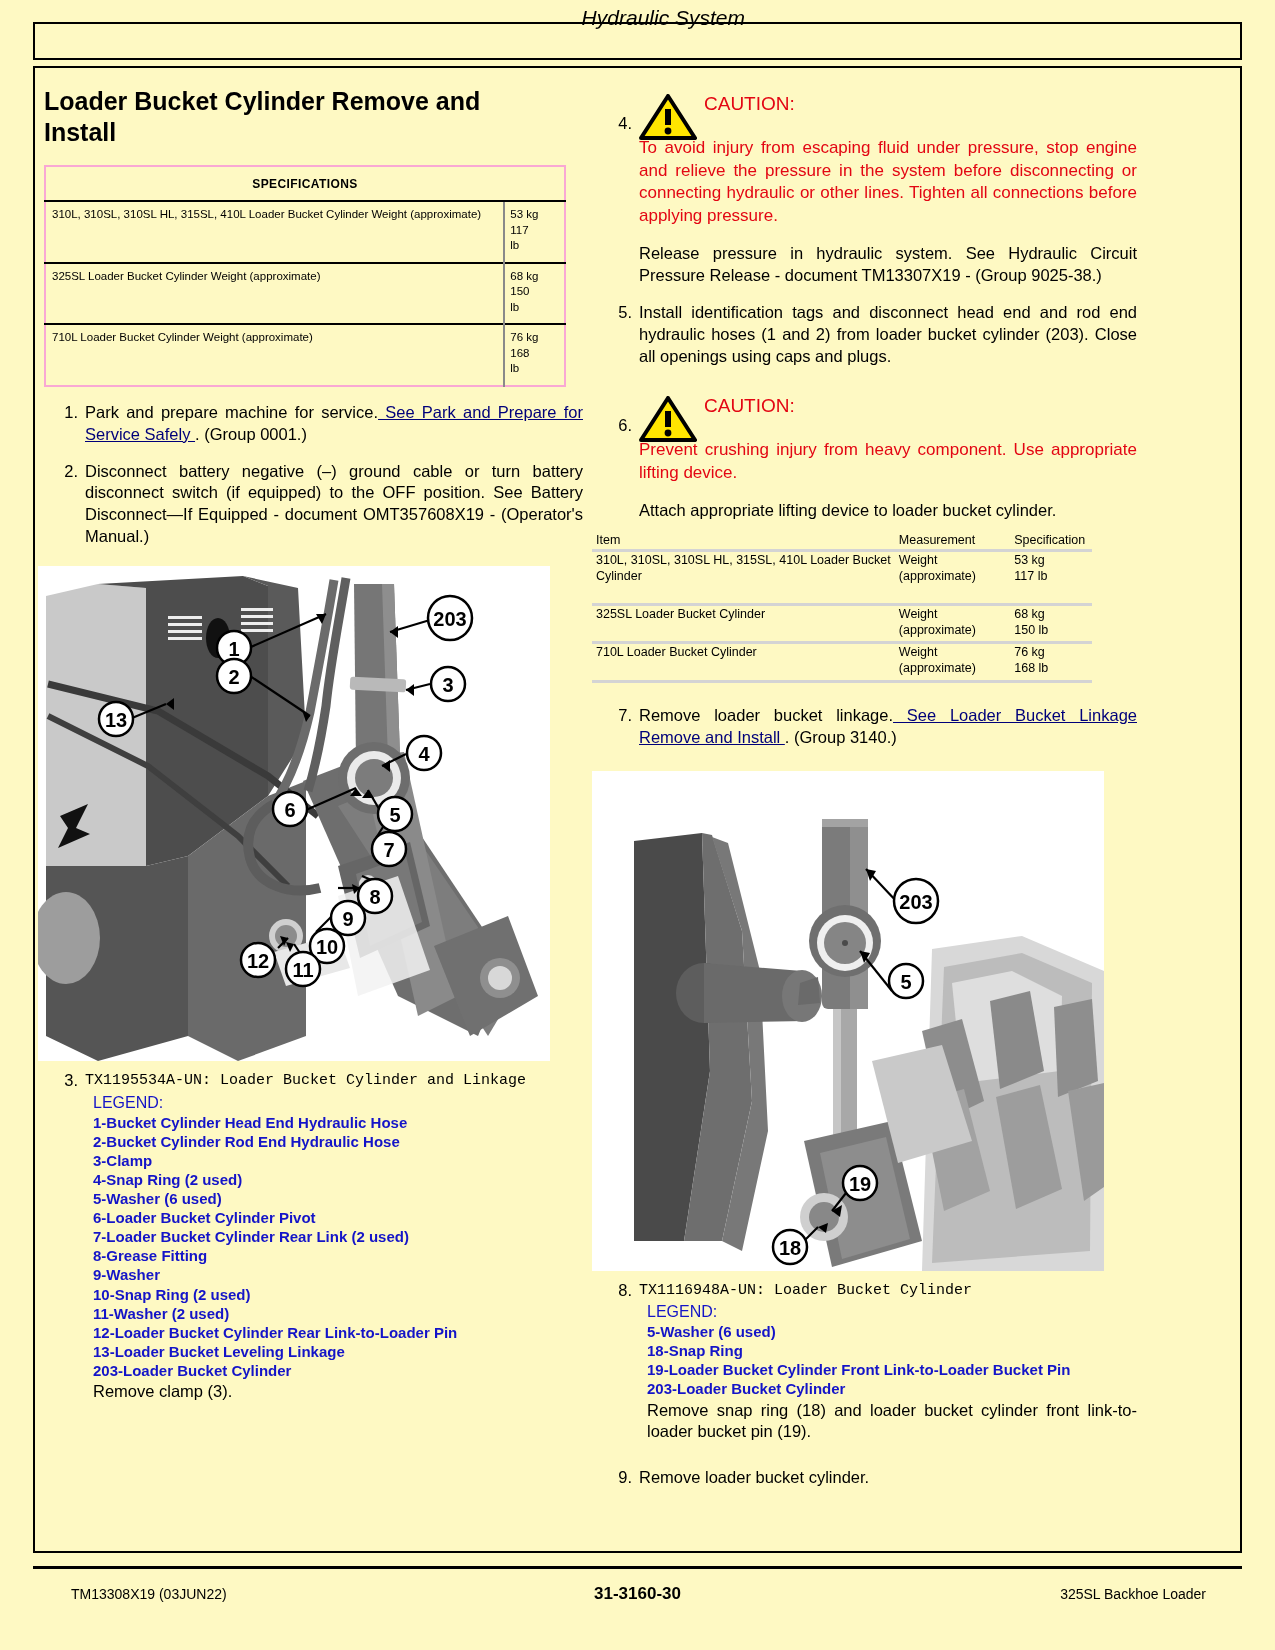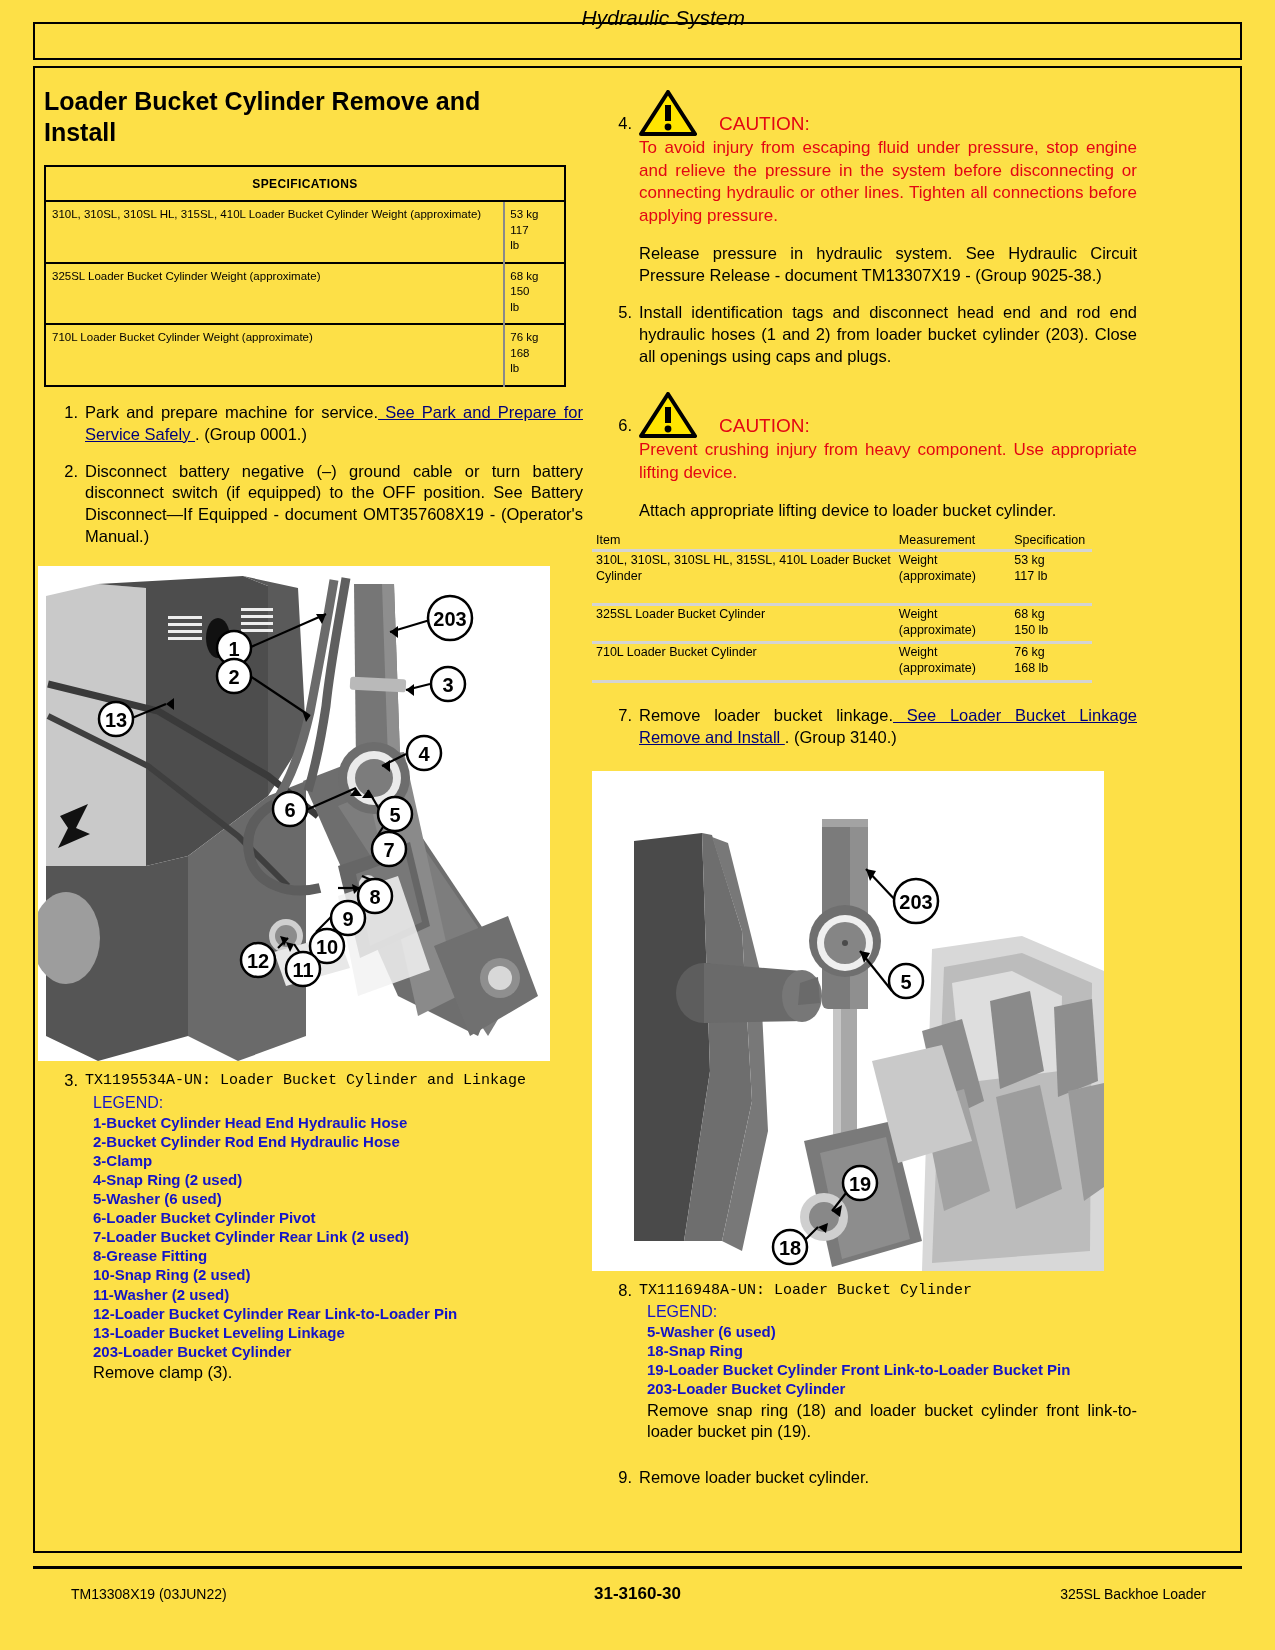--- a/index.html
+++ b/index.html
@@ -8,21 +8,21 @@
     background: #ffffff;
   }
   body {
     font-family: "Liberation Sans", sans-serif;
     color: #000000;
   }
   .page {
     position: relative;
     width: 1275px;
     height: 1650px;
-    background: #fde047;
+    background: #fef9c3;
     overflow: hidden;
     box-sizing: border-box;
   }
 
   
   .header-box {
     position: absolute;
     left: 33px;
     top: 22px;
     width: 1209px;
@@ -72,21 +72,21 @@
     margin: 0 0 18px 6px;
     width: 532px;
   }
   .section-title span.lastline { display: block; }
 
   
   .spec-table {
     border-collapse: collapse;
     width: 522px;
     margin-left: 6px;
-    border: 2px solid #000000;
+    border: 2px solid #f9a8d4;
     font-size: 11.5px;
   }
   .spec-table th.spec-head {
     border-bottom: 2px solid #000;
     font-size: 12px;
     font-weight: bold;
     padding: 10px 0 9px 0;
     letter-spacing: 0.4px;
   }
   .spec-table td {
@@ -128,22 +128,22 @@
   }
 
   
   .caution-step { padding-left: 47px; position: relative; margin-top: 16px; }
   .caution-step .num {
     position: absolute; left: 14px; top: 20px;
     width: 26px; text-align: right; font-size: 16.5px;
   }
   .caution-head {
     display: flex;
-    align-items: flex-end;
-    gap: 22px;
+    align-items: flex-start;
+    gap: 7px;
     height: 42px;
   }
   .warn-tri { display: block; }
   .caution-label {
     color: #e30613;
     font-size: 19px;
     line-height: 1;
     padding-bottom: 3px;
   }
   .caution-body {
@@ -453,20 +453,21 @@
         <div class="legend-title">LEGEND:</div>
         <div class="legend-list">
           <div>1-Bucket Cylinder Head End Hydraulic Hose</div>
           <div>2-Bucket Cylinder Rod End Hydraulic Hose</div>
           <div>3-Clamp</div>
           <div>4-Snap Ring (2 used)</div>
           <div>5-Washer (6 used)</div>
           <div>6-Loader Bucket Cylinder Pivot</div>
           <div>7-Loader Bucket Cylinder Rear Link (2 used)</div>
           <div>8-Grease Fitting</div>
+          <div>9-Washer</div>
           <div>10-Snap Ring (2 used)</div>
           <div>11-Washer (2 used)</div>
           <div>12-Loader Bucket Cylinder Rear Link-to-Loader Pin</div>
           <div>13-Loader Bucket Leveling Linkage</div>
           <div>203-Loader Bucket Cylinder</div>
         </div>
         <div class="legend-tail">Remove clamp (3).</div>
       </div>
     </div>
 

